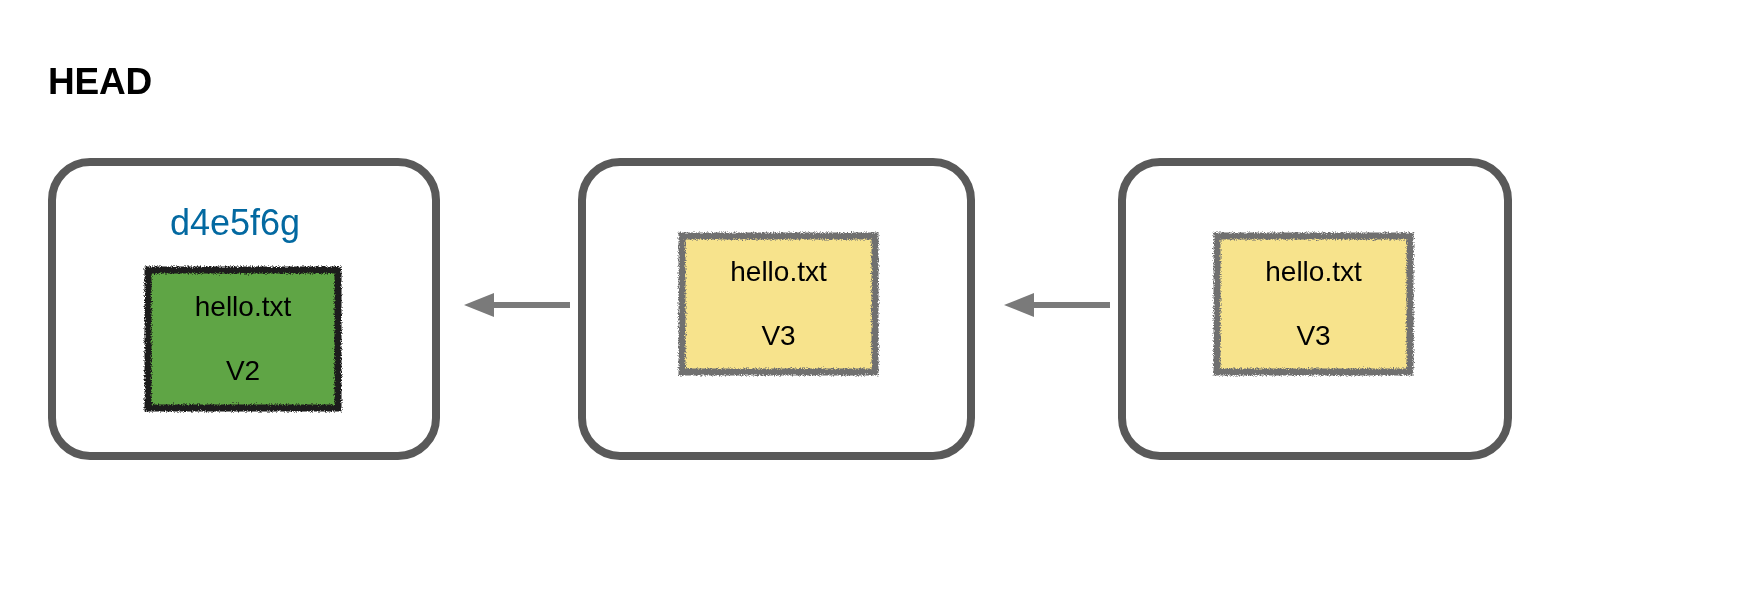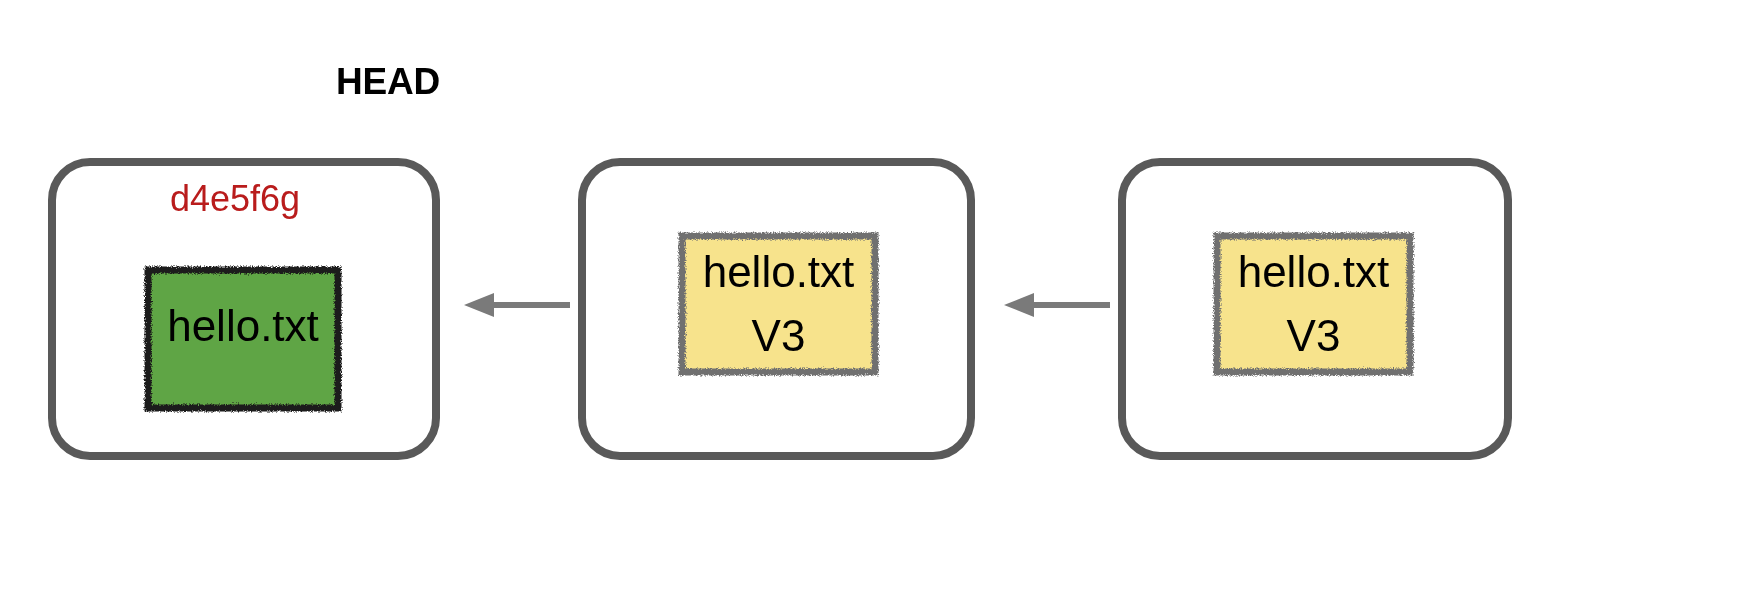--- a/index.html
+++ b/index.html
@@ -21,21 +21,21 @@
     position: absolute;
     inset: 0;
   }
 
   
   .col-title {
     position: absolute;
     font-size: 37px;
     font-weight: bold;
     color: #000000;
-    text-align: right;
+    text-align: left;
     white-space: nowrap;
     letter-spacing: -0.2px;
     line-height: 44px;
   }
   #title-head        { left: 48px;   top: 60px; width: 392px; }
   #title-index       { left: 578px;  top: 60px; width: 497px; }
   #title-working-dir { left: 1100px; top: 60px; width: 430px; }
 
   
   .area-box {
@@ -46,23 +46,24 @@
     background: #ffffff;
   }
   #area-head        { left: 48px;   top: 158px; width: 392px; height: 302px; }
   #area-index       { left: 578px;  top: 158px; width: 397px; height: 302px; }
   #area-working-dir { left: 1118px; top: 158px; width: 394px; height: 302px; }
 
   
   .commit-hash {
     position: absolute;
     font-size: 36px;
-    color: #b91c1c;
+    color: #0369a1;
     white-space: nowrap;
     line-height: 42px;
+    margin-top: 24px;
   }
   #commit-hash-head { left: 170px; top: 178px; }
 
   
   .file-card {
     position: absolute;
     box-sizing: border-box;
     display: flex;
     flex-direction: column;
     align-items: center;
@@ -75,21 +76,21 @@
   .file-card .card-surface svg {
     display: block;
     width: 100%;
     height: 100%;
   }
   .file-card .card-text {
     position: relative;
     z-index: 2;
     width: 100%;
     text-align: center;
-    font-size: 44px;
+    font-size: 28px;
     color: #000000;
     line-height: 38px;
     white-space: nowrap;
   }
   .file-card .card-text.filename { margin-bottom: 26px; }
 
   #file-card-head        { left: 143px;  top: 265px; width: 200px; height: 148px; }
   #file-card-index       { left: 677px;  top: 231px; width: 203px; height: 146px; }
   #file-card-working-dir { left: 1212px; top: 231px; width: 203px; height: 146px; }
 
@@ -121,20 +122,21 @@
         <defs>
           <filter id="rough-dark" x="-12%" y="-12%" width="124%" height="124%">
             <feTurbulence type="fractalNoise" baseFrequency="0.85" numOctaves="3" seed="7" result="noise"></feTurbulence>
             <feDisplacementMap in="SourceGraphic" in2="noise" scale="5" xChannelSelector="R" yChannelSelector="G"></feDisplacementMap>
           </filter>
         </defs>
         <rect x="5" y="5" width="190" height="138" fill="#5ea544" stroke="#1a1a1a" stroke-width="7" filter="url(#rough-dark)"></rect>
       </svg>
     </div>
     <div class="card-text filename">hello.txt</div>
+    <div class="card-text version">V2</div>
   </div>
 
   <div class="area-box" id="area-index"></div>
 
   <div class="file-card" id="file-card-index">
     <div class="card-surface">
       <svg viewBox="0 0 203 146" preserveAspectRatio="none" aria-hidden="true">
         <defs>
           <filter id="rough-gray-a" x="-12%" y="-12%" width="124%" height="124%">
             <feTurbulence type="fractalNoise" baseFrequency="0.85" numOctaves="3" seed="3" result="noise"></feTurbulence>

